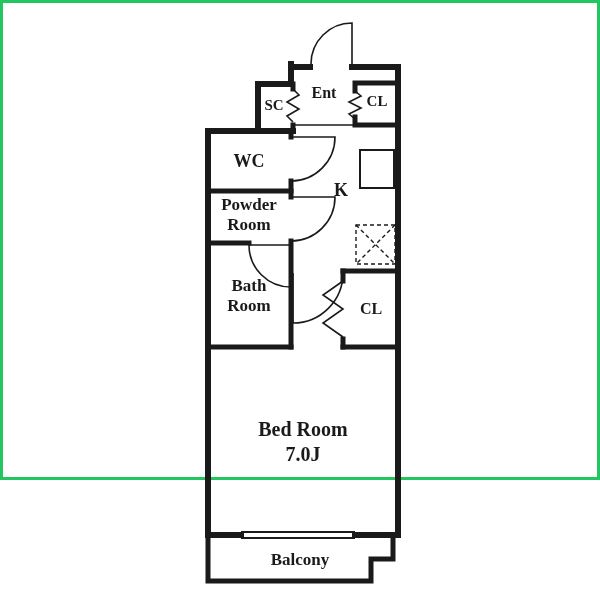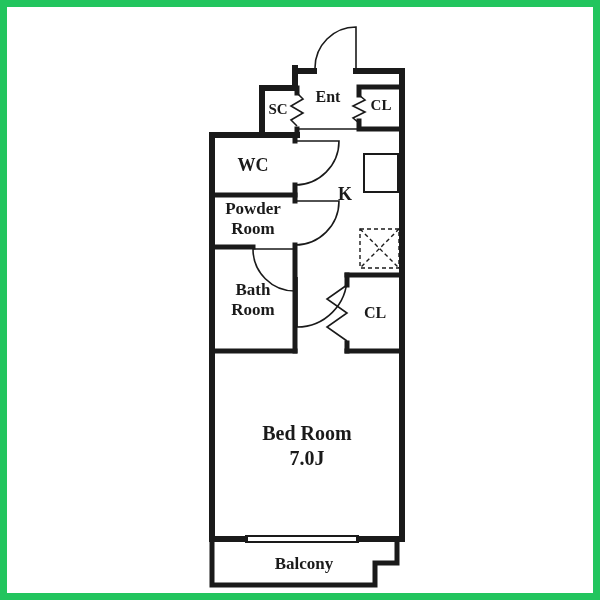--- a/index.html
+++ b/index.html
@@ -6,23 +6,23 @@
     margin: 0;
     padding: 0;
     width: 600px;
     height: 600px;
     background: #ffffff;
     font-family: "Liberation Serif", serif;
   }
   .frame {
     position: relative;
     width: 600px;
-    height: 600px;
+    height: 480px;
     box-sizing: border-box;
-    border: 7px solid #22c55e;
+    border: 3px solid #22c55e;
     background: var(--background, #ffffff);
   }
   svg { display: block; color: var(--wall, #1a1a1a); }
   .wall       { stroke: currentColor; stroke-width: 6; fill: none; stroke-linecap: square; }
   .wall-in    { stroke-width: 5; }
   .balc       { stroke-width: 5; }
   .thin       { stroke: currentColor; stroke-width: 1.6; fill: none; stroke-linecap: butt; }
   .win        { stroke: currentColor; stroke-width: 2; fill: none; }
   .fixture    { stroke: currentColor; stroke-width: 2; fill: #ffffff; }
   .dashed     { stroke: currentColor; stroke-width: 1.4; fill: none; stroke-dasharray: 4 3; }

